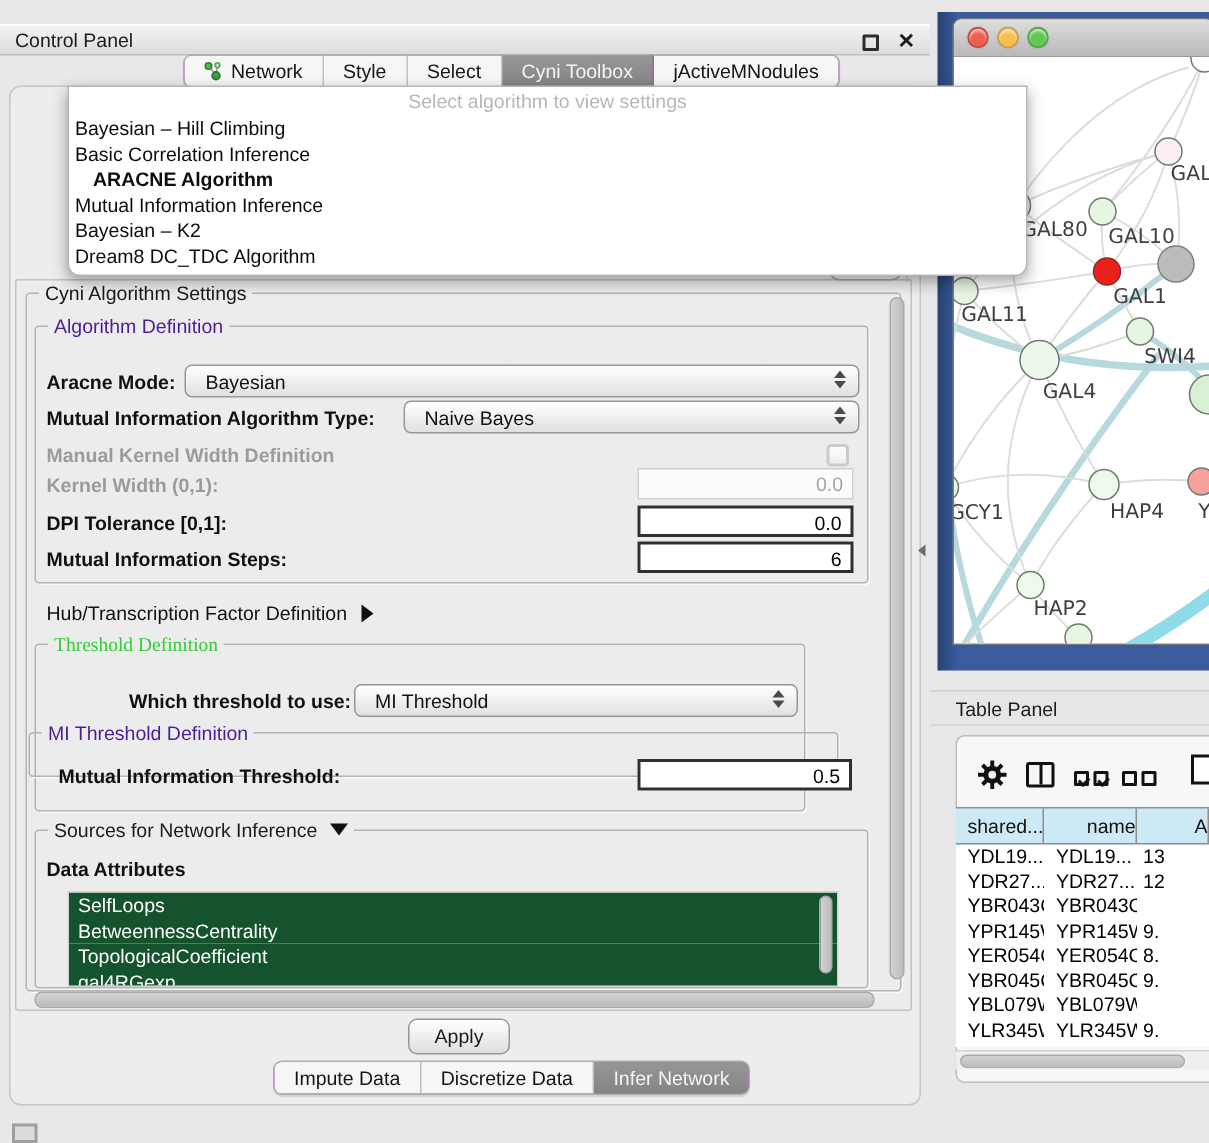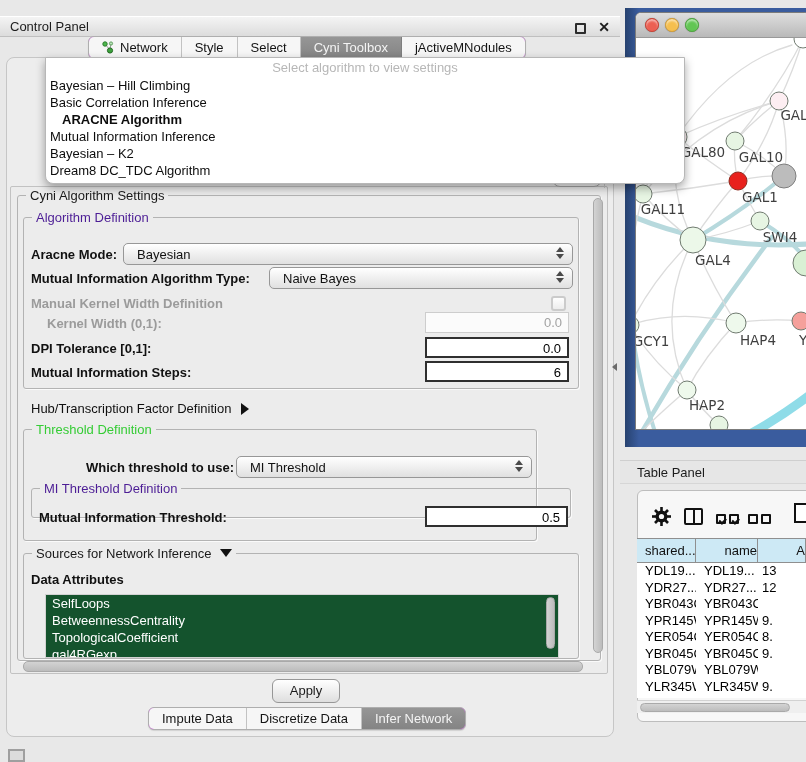--- a/index.html
+++ b/index.html
@@ -22,21 +22,21 @@
   #cp-float { position:absolute; right:34px; top:6px; width:11px; height:11px; border:2px solid #2c2c2c; border-radius:1px; }
   #cp-close { position:absolute; right:10px; top:2px; font-weight:bold; font-size:14px; color:#1c1c1c; }
 
   #panel-main {
     left:6px; top:57px; width:608px; height:680px;
     background:#ededed; border:1px solid #c6c6c6; border-radius:8px;
   }
 
   
   .tabbar { display:flex; border:1px solid #aeaeae; border-radius:6px; overflow:hidden;
-            background:#d946ef; height:23px; box-shadow:0 1px 1px rgba(0,0,0,0.12); z-index:10; }
+            background:#d946ef; height:23px; box-shadow:0 1px 1px rgba(0,0,0,0.12); z-index:10;margin-left:34px; }
   .tab { display:flex; align-items:center; padding:0 13px; font-size:13px; color:#141414;
          border-right:1px solid #c2c2c2; background:#f6f6f6; white-space:nowrap; }
   .tab:last-child { border-right:none; }
   .tab.sel { background:linear-gradient(#969696,#848484); color:#f4f4f4; border-right-color:#7e7e7e; }
   .neticon { margin-right:6px; display:inline-flex; }
   #top-tabbar { left:88px; top:36px; }
   #bottom-tabbar { left:148px; top:707px; }
 
   
   #scrollpane { left:10px; top:186px; width:598px; height:488px;
@@ -207,45 +207,45 @@
       <span>Naive Bayes</span>
       <span class="spin">
           <i class="up"></i>
           <i class="dn"></i>
         </span>
     </div>
 
     <span class="lbl lblb lbl-dis" style="left:20px; top:109px;">Manual Kernel Width Definition</span>
     <span class="checkbox" style="left:540px; top:109px;"></span>
 
-    <span class="lbl lblb lbl-dis" style="left:36px; top:129px;">Kernel Width (0,1):</span>
+    <span class="lbl lblb lbl-dis" style="left:20px; top:129px;">Kernel Width (0,1):</span>
     <span class="tfield tf-dis" style="left:414px; top:125px; width:144px;">0.0</span>
 
     <span class="lbl lblb" style="left:20px; top:154px;">DPI Tolerance [0,1]:</span>
     <span class="tfield tf-on" style="left:414px; top:150px; width:144px;">0.0</span>
 
     <span class="lbl lblb" style="left:20px; top:178px;">Mutual Information Steps:</span>
     <span class="tfield tf-on" style="left:414px; top:174px; width:144px;">6</span>
 
     <span class="lbl" style="left:20px; top:214px;"><span>Hub/Transcription Factor Definition</span><span class="tri-right"></span></span>
 
-    <div class="group" style="left:12px; top:242px; width:514px; height:112px;">
+    <div class="group" style="left:12px; top:242px; width:514px; height:112px;font-family:Liberation Serif, serif;">
       <span class="group-title t-green">Threshold Definition</span>
     </div>
 
     <span class="lbl lblb" style="left:75px; top:273px;">Which threshold to use:</span>
     <div class="combo" style="left:225px; top:269px; width:296px;">
       <span>MI Threshold</span>
       <span class="spin">
           <i class="up"></i>
           <i class="dn"></i>
         </span>
     </div>
 
-    <div class="group" style="left:20px; top:301px; width:540px; height:30px;">
+    <div class="group" style="left:8px; top:301px; width:540px; height:30px;">
       <span class="group-title t-blue">MI Threshold Definition</span>
     </div>
     <span class="lbl lblb" style="left:28px; top:323px;">Mutual Information Threshold:</span>
     <span class="tfield tf-on" style="left:414px; top:319px; width:143px;">0.5</span>
 
     <div class="group" style="left:12px; top:366px; width:556px; height:106px;">
       <span class="group-title"><span>Sources for Network Inference</span><span class="tri-down"></span></span>
     </div>
     <span class="lbl lblb" style="left:20px; top:385px;">Data Attributes</span>
     <div id="attr-list" class="abs" style="left:34px; top:407px;">

